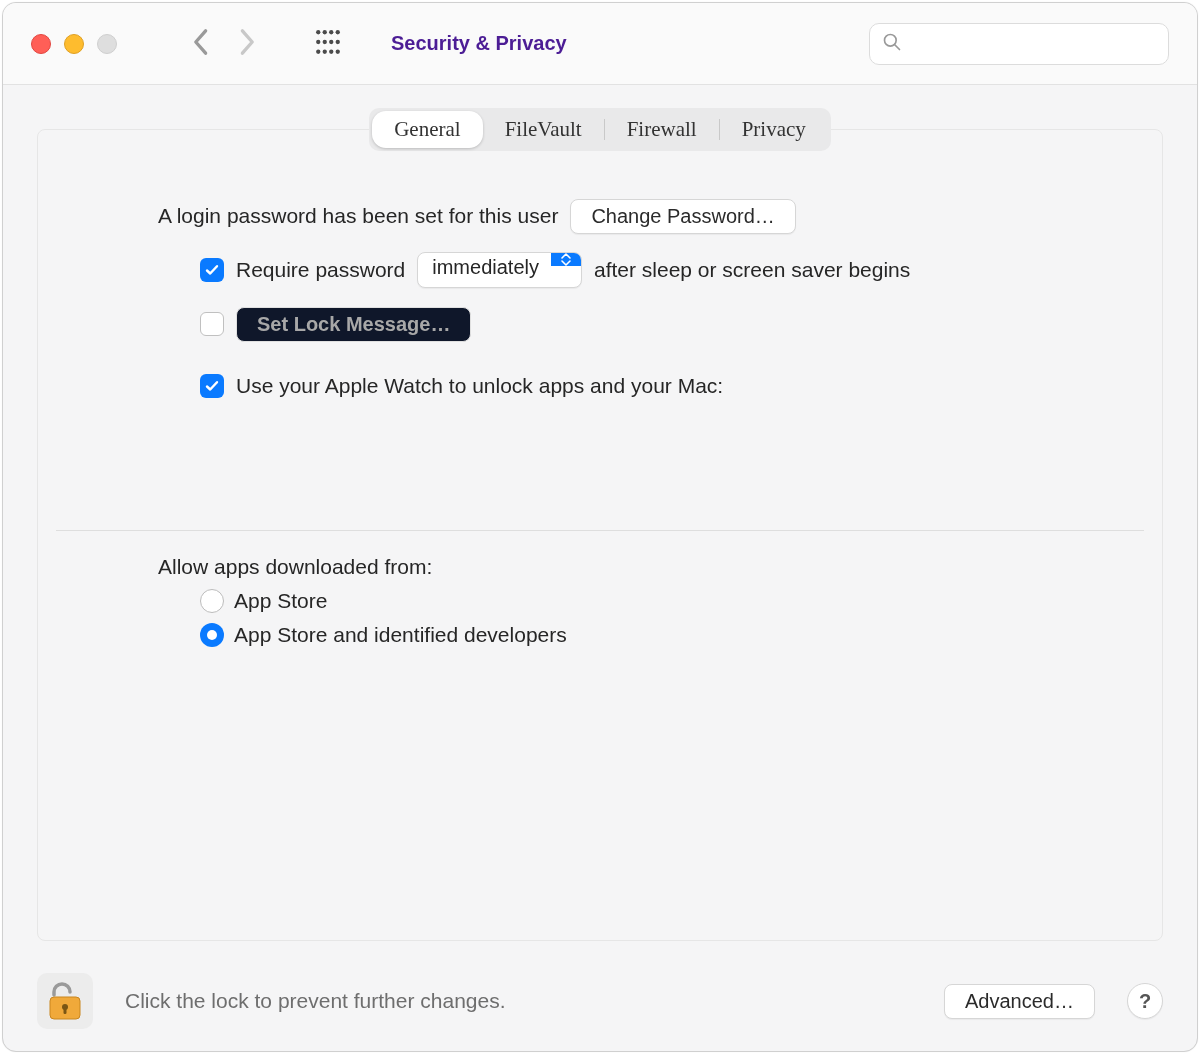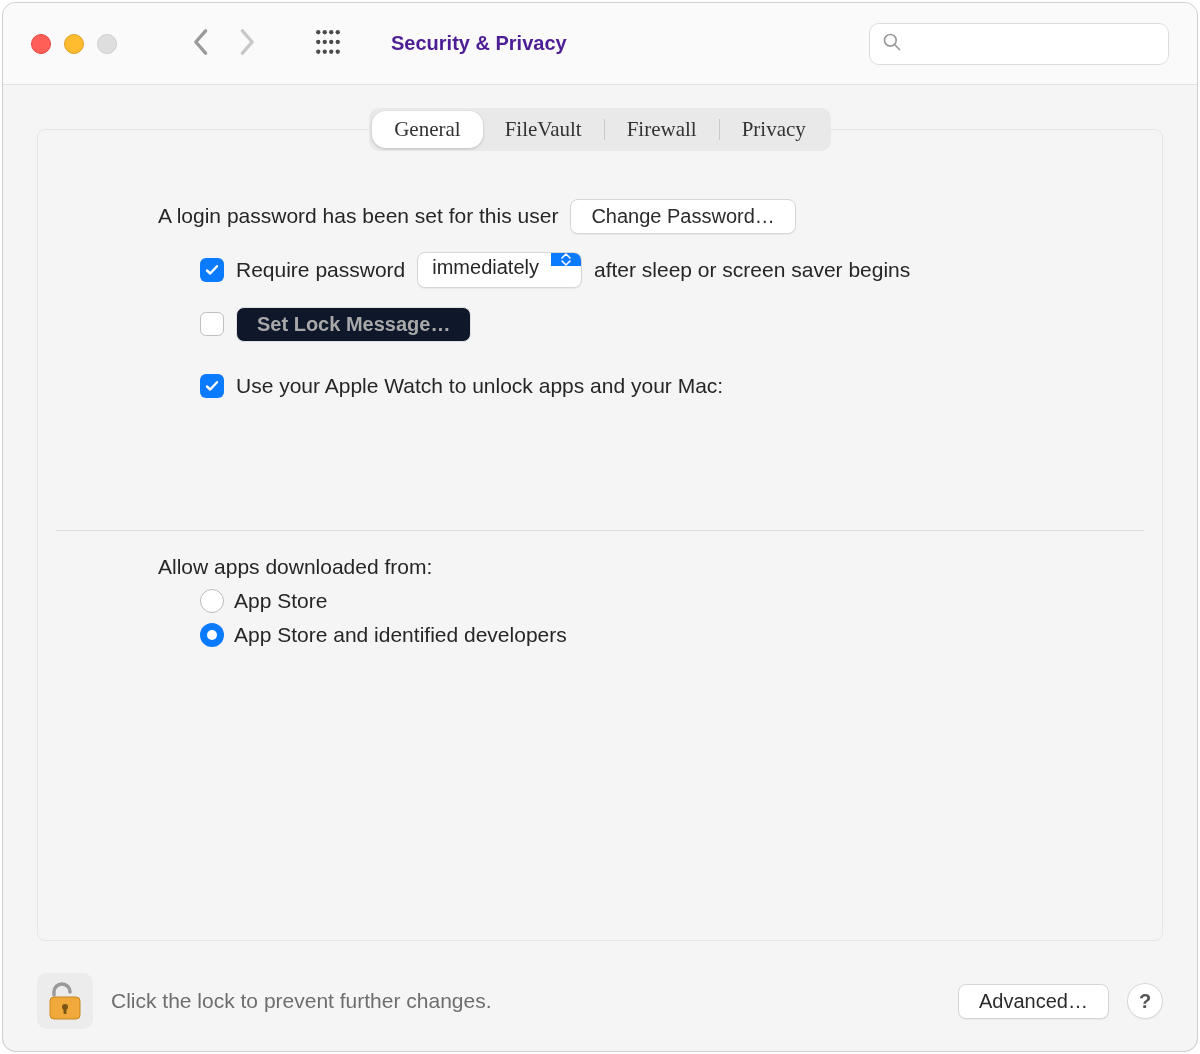--- a/index.html
+++ b/index.html
@@ -190,21 +190,21 @@
   .radio.empty { background: #fff; border: 1px solid #bcbcbc; }
   .radio.sel { background: #0a7aff; }
   .radio.sel::after {
     content: ""; width: 10px; height: 10px; background: #fff; border-radius: 50%;
   }
   .footer {
     height: 90px;
     display: flex;
     align-items: center;
     padding: 0 34px 10px 34px;
-    gap: 18px;
+    gap: 32px;
   }
   .lockbox {
     width: 56px; height: 56px;
     border-radius: 10px;
     background: #ececec;
     display: flex; align-items: center; justify-content: center;
   }
   .lockhint { color: #6e6e6e; font-size: 21px; }
   .help {
     width: 36px; height: 36px;

